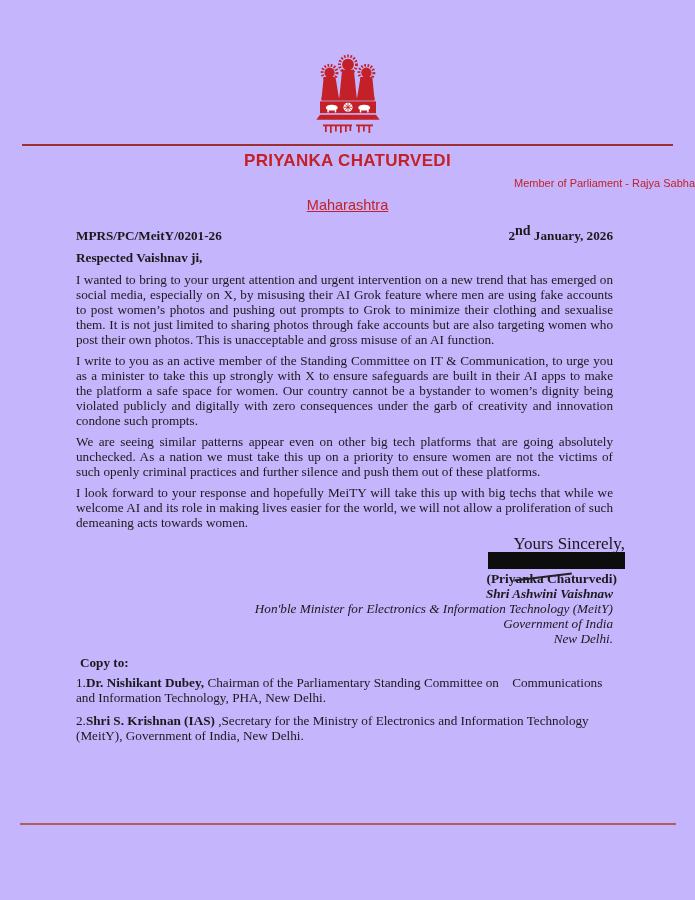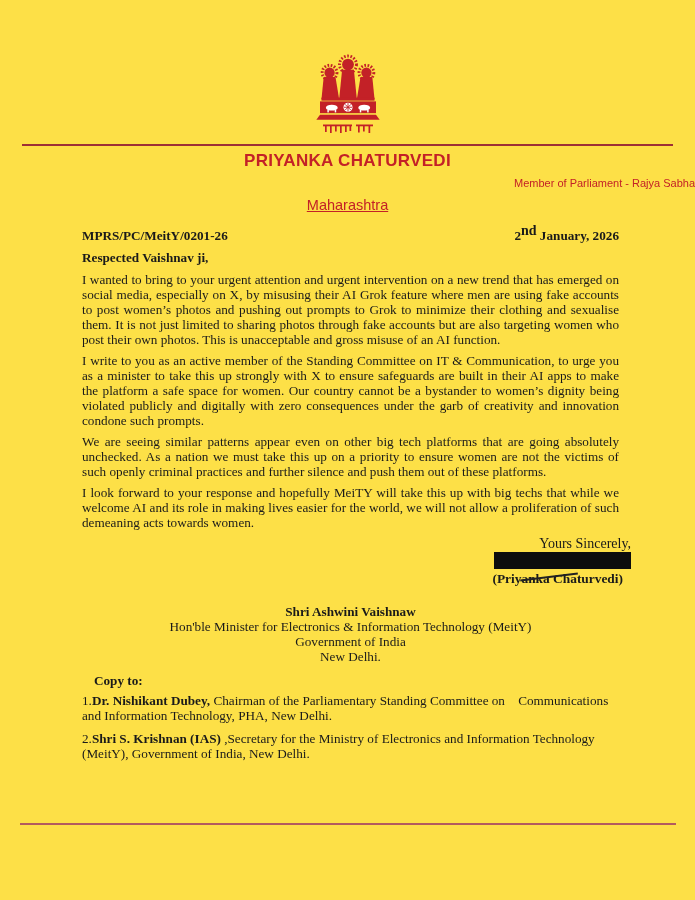--- a/index.html
+++ b/index.html
@@ -1,19 +1,19 @@
 <!DOCTYPE html>
 <html style="--accent: #c32127;"><head>
 <meta charset="utf-8">
 <style>
   html,body { margin:0; padding:0; background:#ffffff; }
   :root { --accent:#c32127; --rule-top:#9d3035; --rule-bottom:#b35b5e; --ink:#1a1a1a; }
 
   .page {
-    position:relative; width:695px; height:900px; background:#fde047;
+    position:relative; width:695px; height:900px; background:#c4b5fd;
     font-family:"Liberation Serif", serif; color:var(--ink); overflow:hidden;
   }
 
   
   .letterhead { position:absolute; top:52px; left:0; right:0; text-align:center; }
   .emblem svg { display:block; margin:0 auto; }
   .motto-strip { margin-top:2px; height:11px; }
   .motto-strip svg { display:inline-block; vertical-align:top; }
 
   .rule-top { position:absolute; top:144px; left:22px; width:651px; height:2px; background:var(--rule-top); }
@@ -26,41 +26,41 @@
     position:absolute; top:177px; left:0; right:0; text-align:right;
     font-family:"Liberation Sans", sans-serif; font-size:11px; color:var(--accent);
   }
   .lh-region {
     position:absolute; top:197px; left:0; right:0; text-align:center;
     font-family:"Liberation Sans", sans-serif; font-size:14.5px; color:var(--accent);text-decoration:underline;
   }
 
   
   .letter-body {
-    position:absolute; top:228px; left:82px; width:537px;
+    position:absolute; top:228px; left:76px; width:537px;
     font-size:13.2px; line-height:15px; text-align:justify;
   }
   .ref-row { display:flex; justify-content:space-between; font-weight:bold; margin-bottom:7px; }
   .ref-row sup { font-size:14px; line-height:0; vertical-align:super; }
   .salutation { font-weight:bold; margin:0 0 7px; text-align:left; }
   p.para { margin:0 0 6px; }
   .thanking { margin:0; text-align:left; }
 
   
   .closing { text-align:right; margin:1px -12px 0 0; position:relative; }
-  .valediction { font-size:14px; }
+  .valediction { font-size:17px; }
   .sig-box { width:137px; height:17px; background:#0d0d0d; margin:1px 0 2px auto; }
   .signatory { font-weight:bold; font-size:13.4px; margin-right:8px; position:relative; display:inline-block; }
   .sig-tail { position:absolute; left:28px; top:5px; width:58px; height:1.5px; background:#222; transform:rotate(-7deg); }
 
-  .addressee { margin-top:18px; text-align:center; }
+  .addressee { margin-top:0; text-align:right;font-style:italic; }
   .addressee .bold { font-weight:bold; }
 
   .copy { margin-top:9px; text-align:left; }
-  .copy-label { font-weight:bold; margin:0 12px 5px; }
+  .copy-label { font-weight:bold; margin:0 4px 5px; }
   .copy-item { margin:0 0 8px; white-space:pre-wrap; text-align:left;font-family:Liberation Serif, serif; }
   .copy-item .bold { font-weight:bold; }
 
   .rule-bottom { position:absolute; top:823px; left:20px; width:656px; height:2px; background:var(--rule-bottom); }
 </style>
 </head>
 <body>
 
 <div class="page">
 

